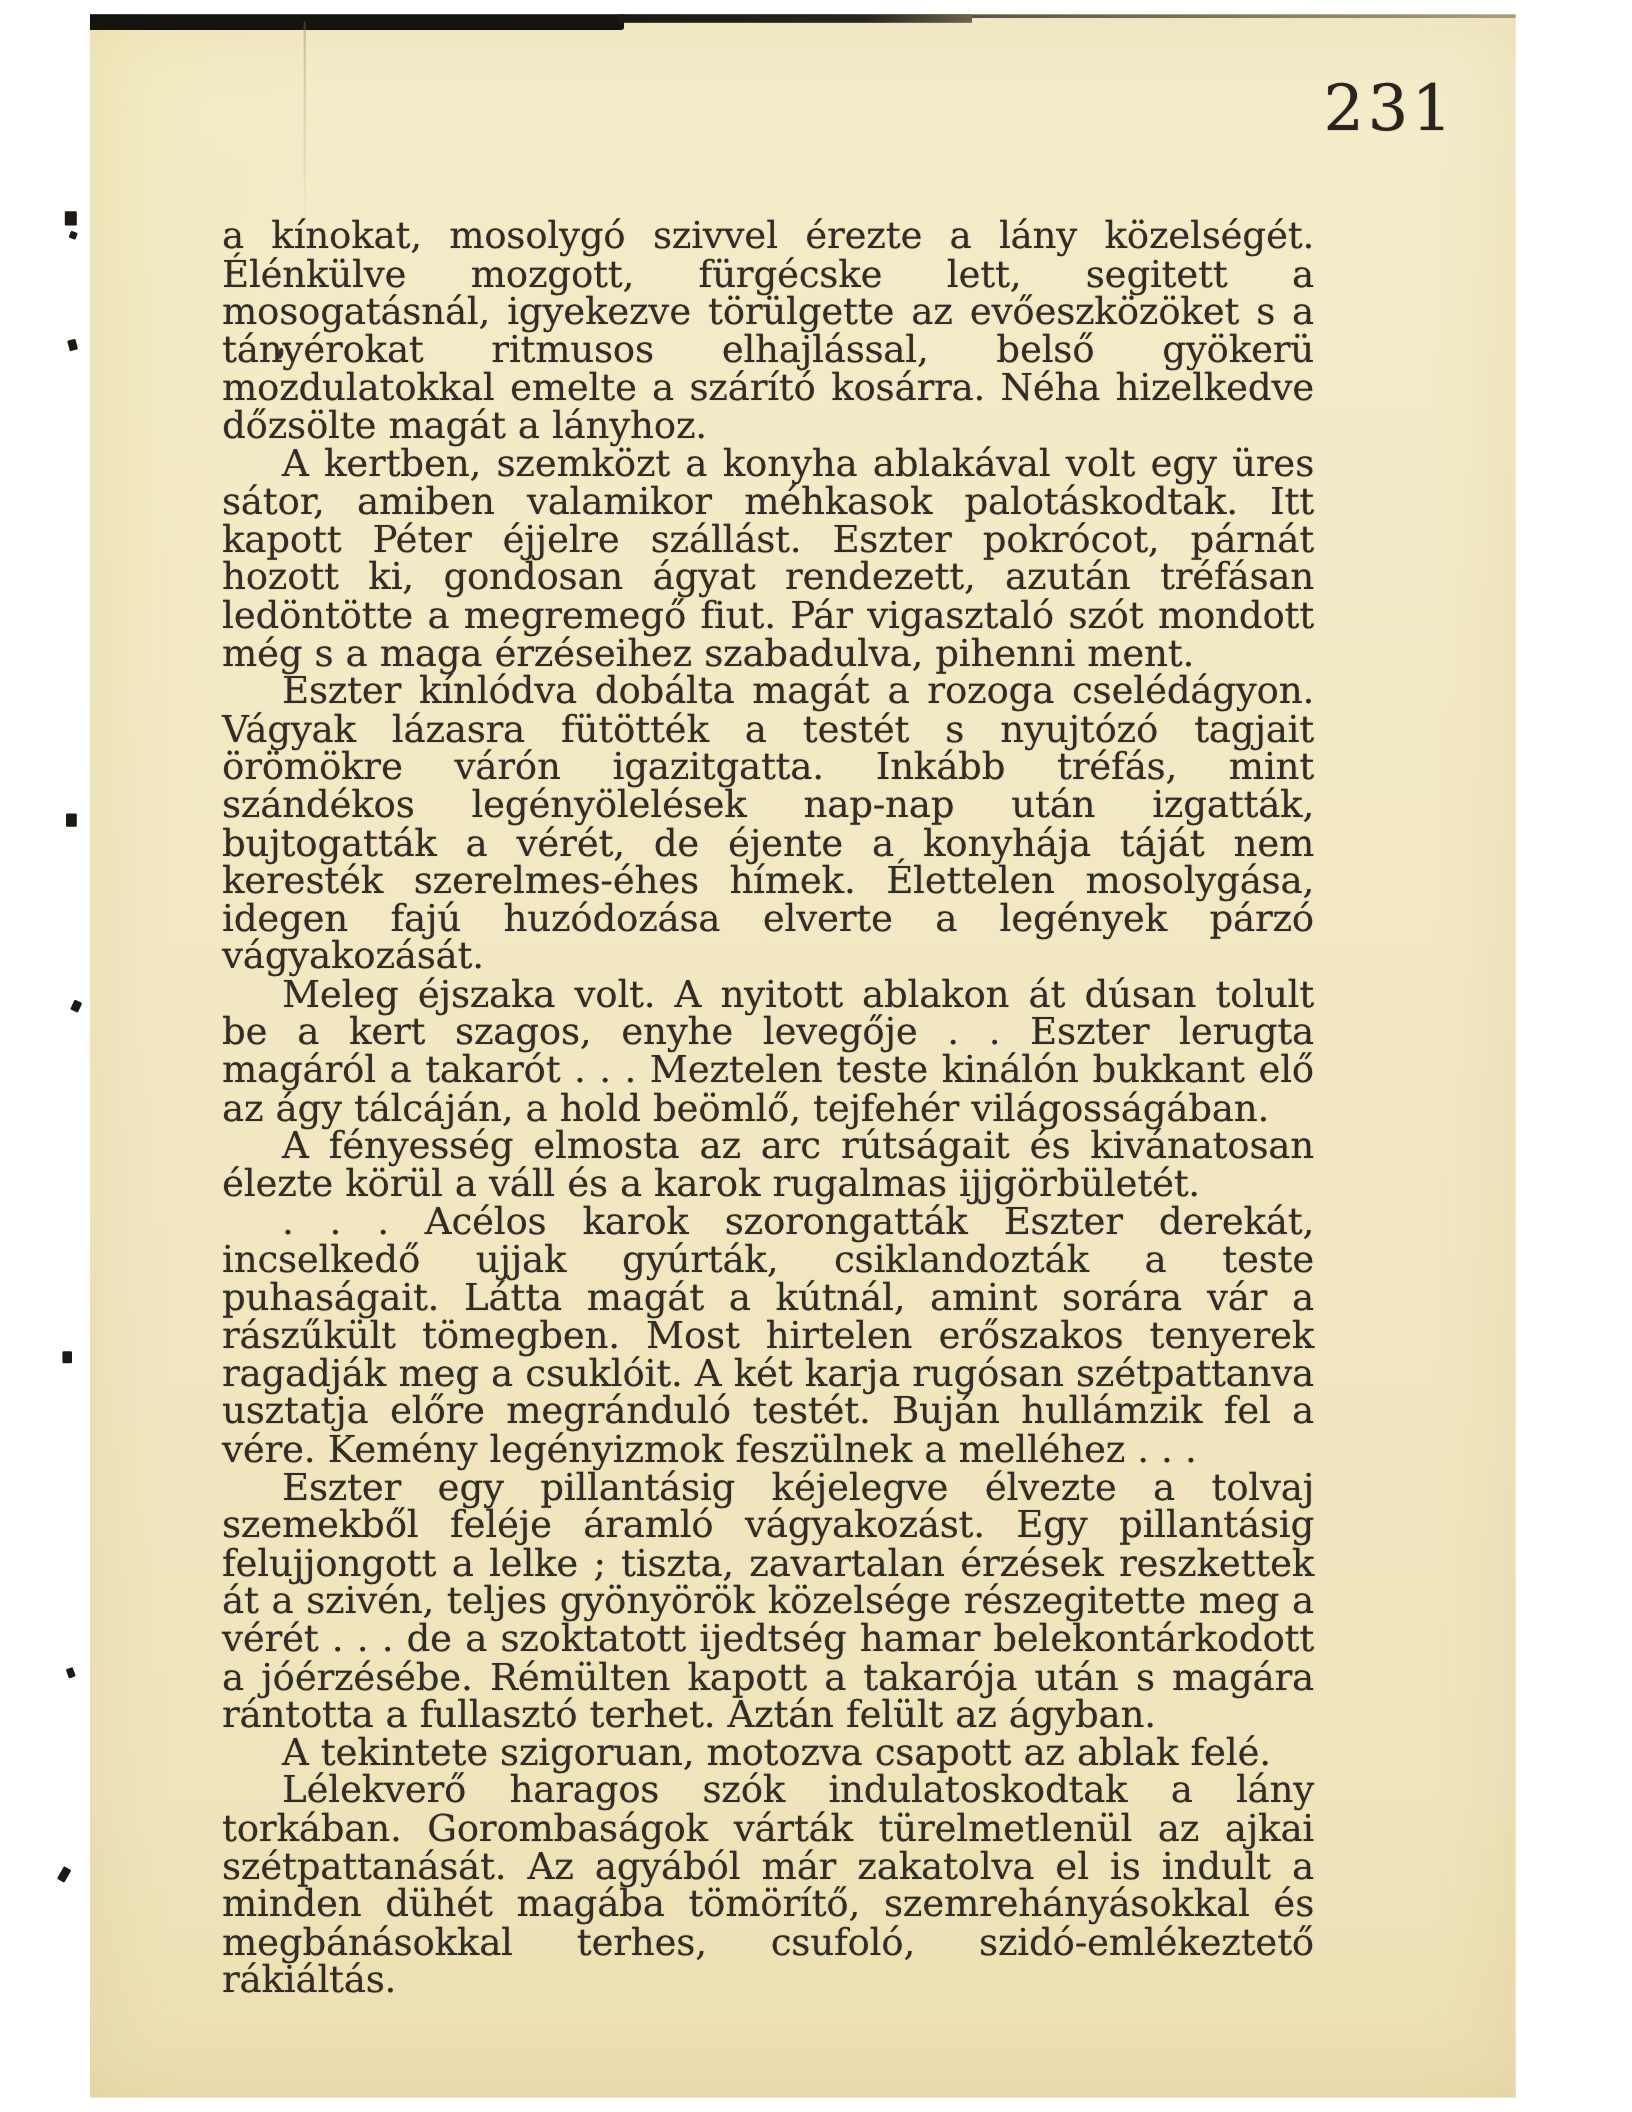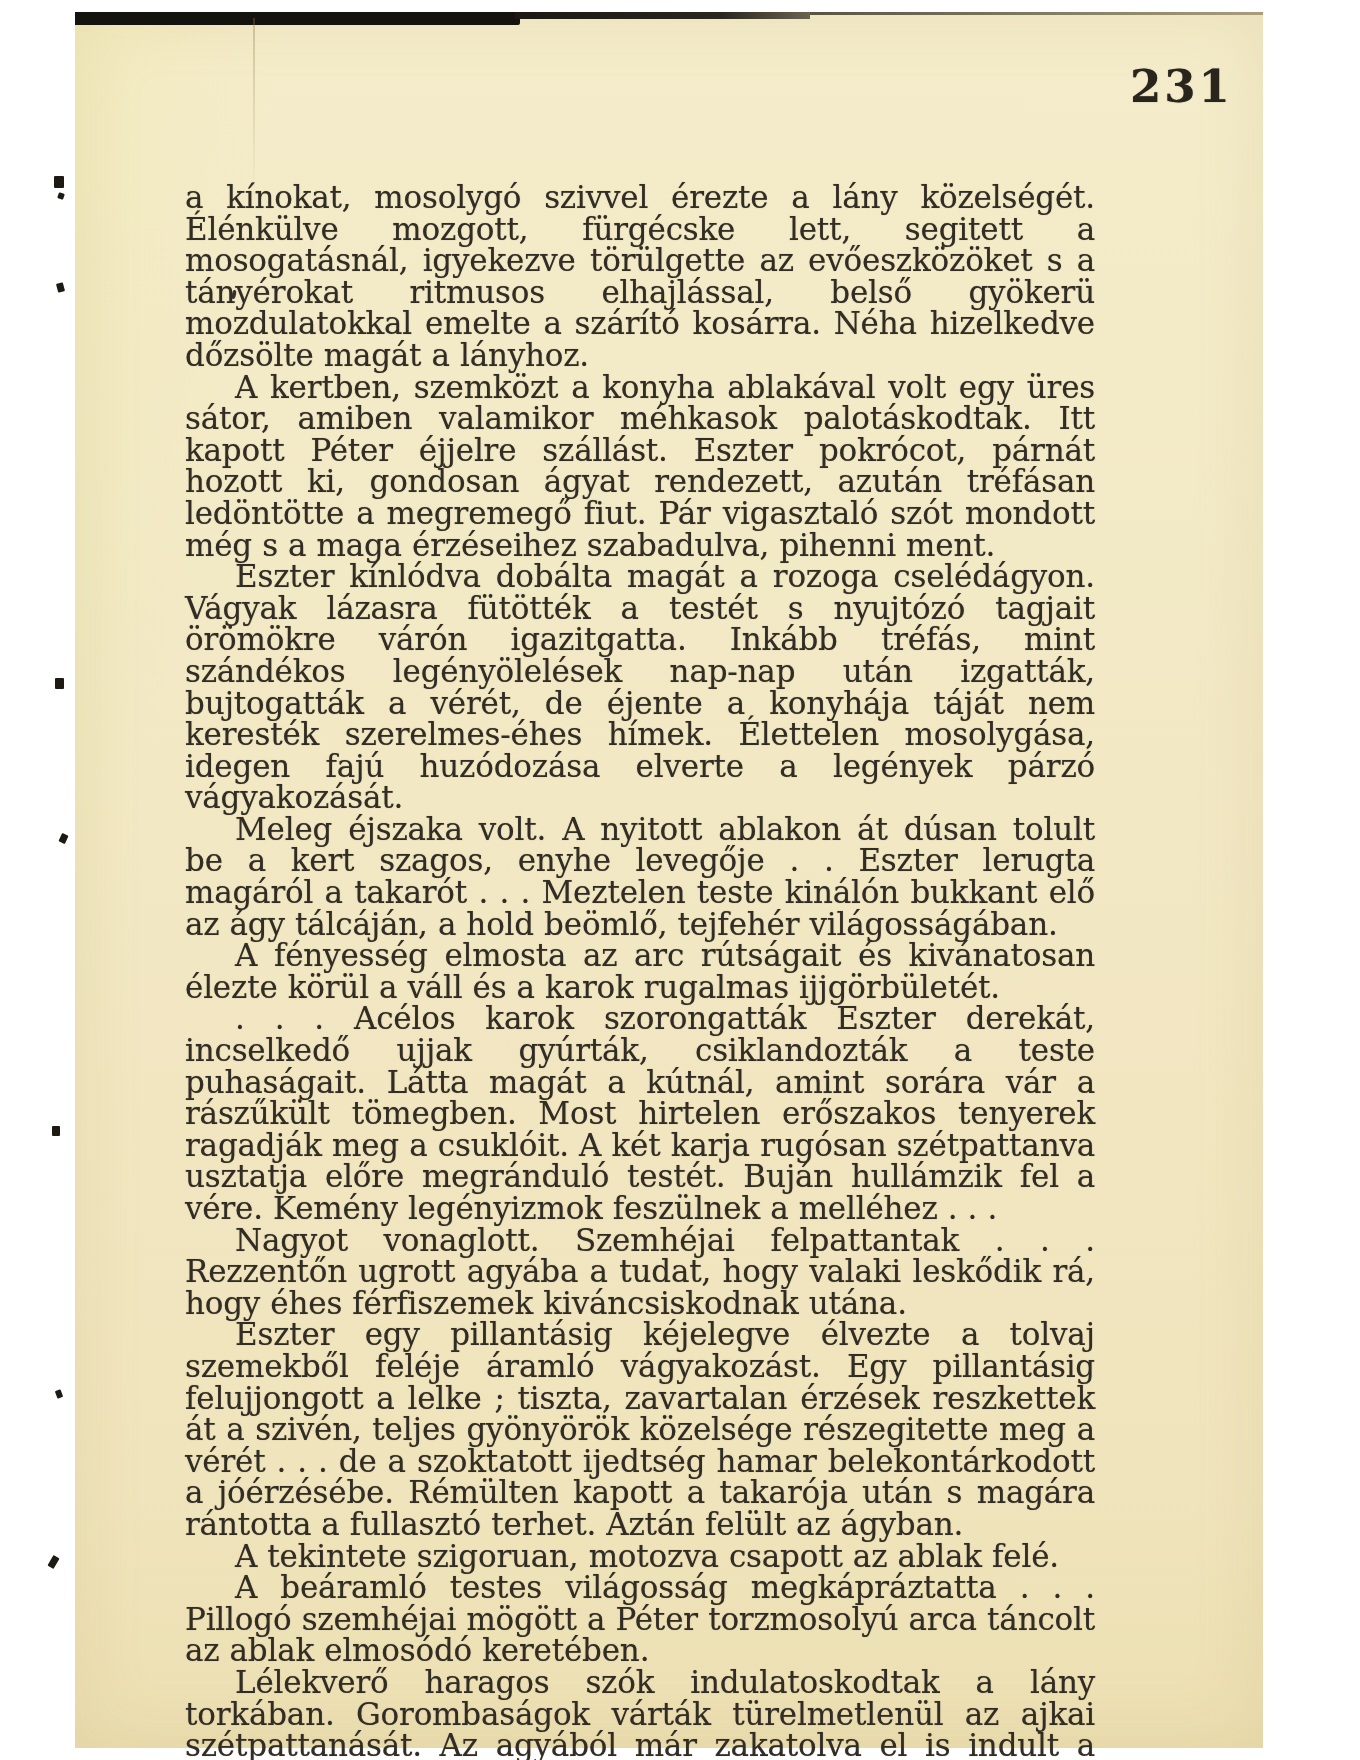--- a/index.html
+++ b/index.html
@@ -46,24 +46,24 @@
 
   
   .crease {
     position: absolute; left: 178px; top: 6px;
     width: 2px; height: 180px;
     background: linear-gradient(180deg, rgba(140,120,70,0.35), rgba(140,120,70,0.0));
   }
 
   .page-number {
     position: absolute;
-    left: 1055px;
+    left: 1028px;
     top: 48px;
-    font-size: 45px;
-    font-weight: bold;
+    font-size: 53px;
+    font-weight: normal;
     letter-spacing: 3px;
     color: #29251d;
     text-shadow: 0 0 1px rgba(41,37,29,0.55);
   }
 
   .text-block {
     position: absolute;
     left: 110px;
     top: 170px;
     width: 910px;
@@ -113,21 +113,19 @@
 
     <div class="page-number">231</div>
 
     <div class="text-block">
         <p class="no-indent">a kínokat, mosolygó szivvel érezte a lány közelségét. Élénkülve mozgott, fürgécske lett, segitett a mosogatásnál, igyekezve törülgette az evőeszközöket s a tányérokat ritmusos elhajlással, belső gyökerü mozdulatokkal emelte a szárító kosárra. Néha hizelkedve dőzsölte magát a lányhoz.</p>
         <p>A kertben, szemközt a konyha ablakával volt egy üres sátor, amiben valamikor méhkasok palotáskodtak. Itt kapott Péter éjjelre szállást. Eszter pokrócot, párnát hozott ki, gondosan ágyat rendezett, azután tréfásan ledöntötte a megremegő fiut. Pár vigasztaló szót mondott még s a maga érzéseihez szabadulva, pihenni ment.</p>
         <p>Eszter kínlódva dobálta magát a rozoga cselédágyon. Vágyak lázasra fütötték a testét s nyujtózó tagjait örömökre várón igazitgatta. Inkább tréfás, mint szándékos legényölelések nap-nap után izgatták, bujtogatták a vérét, de éjente a konyhája táját nem keresték szerelmes-éhes hímek. Élettelen mosolygása, idegen fajú huzódozása elverte a legények párzó vágyakozását.</p>
         <p>Meleg éjszaka volt. A nyitott ablakon át dúsan tolult be a kert szagos, enyhe levegője . .  Eszter lerugta magáról a takarót . . .  Meztelen teste kinálón bukkant elő az ágy tálcáján, a hold beömlő, tejfehér világosságában.</p>
         <p>A fényesség elmosta az arc rútságait és kivánatosan élezte körül a váll és a karok rugalmas ijjgörbületét.</p>
         <p>. . .  Acélos karok szorongatták Eszter derekát, incselkedő ujjak gyúrták, csiklandozták a teste puhaságait. Látta magát a kútnál, amint sorára vár a rászűkült tömegben. Most hirtelen erőszakos tenyerek ragadják meg a csuklóit. A két karja rugósan szétpattanva usztatja előre megránduló testét. Buján hullámzik fel a vére. Kemény legényizmok feszülnek a melléhez . . .</p>
-        <p>Nagyot vonaglott. Szemhéjai felpattantak . . .  Rezzentőn ugrott agyába a tudat, hogy valaki leskődik rá, hogy éhes férfiszemek kiváncsiskodnak utána.</p>
         <p>Eszter egy pillantásig kéjelegve élvezte a tolvaj szemekből feléje áramló vágyakozást. Egy pillantásig felujjongott a lelke ; tiszta, zavartalan érzések reszkettek át a szivén, teljes gyönyörök közelsége részegitette meg a vérét . . .  de a szoktatott ijedtség hamar belekontárkodott a jóérzésébe. Rémülten kapott a takarója után s magára rántotta a fullasztó terhet. Aztán felült az ágyban.</p>
         <p>A tekintete szigoruan, motozva csapott az ablak felé.</p>
-        <p>A beáramló testes világosság megkápráztatta . . .  Pillogó szemhéjai mögött a Péter torzmosolyú arca táncolt az ablak elmosódó keretében.</p>
         <p>Lélekverő haragos szók indulatoskodtak a lány torkában. Gorombaságok várták türelmetlenül az ajkai szétpattanását. Az agyából már zakatolva el is indult a minden dühét magába tömörítő, szemrehányásokkal és megbánásokkal terhes, csufoló, szidó-emlékeztető rákiáltás.</p>
       </div>
   </div>
 
 </div>
 
 </body></html>

